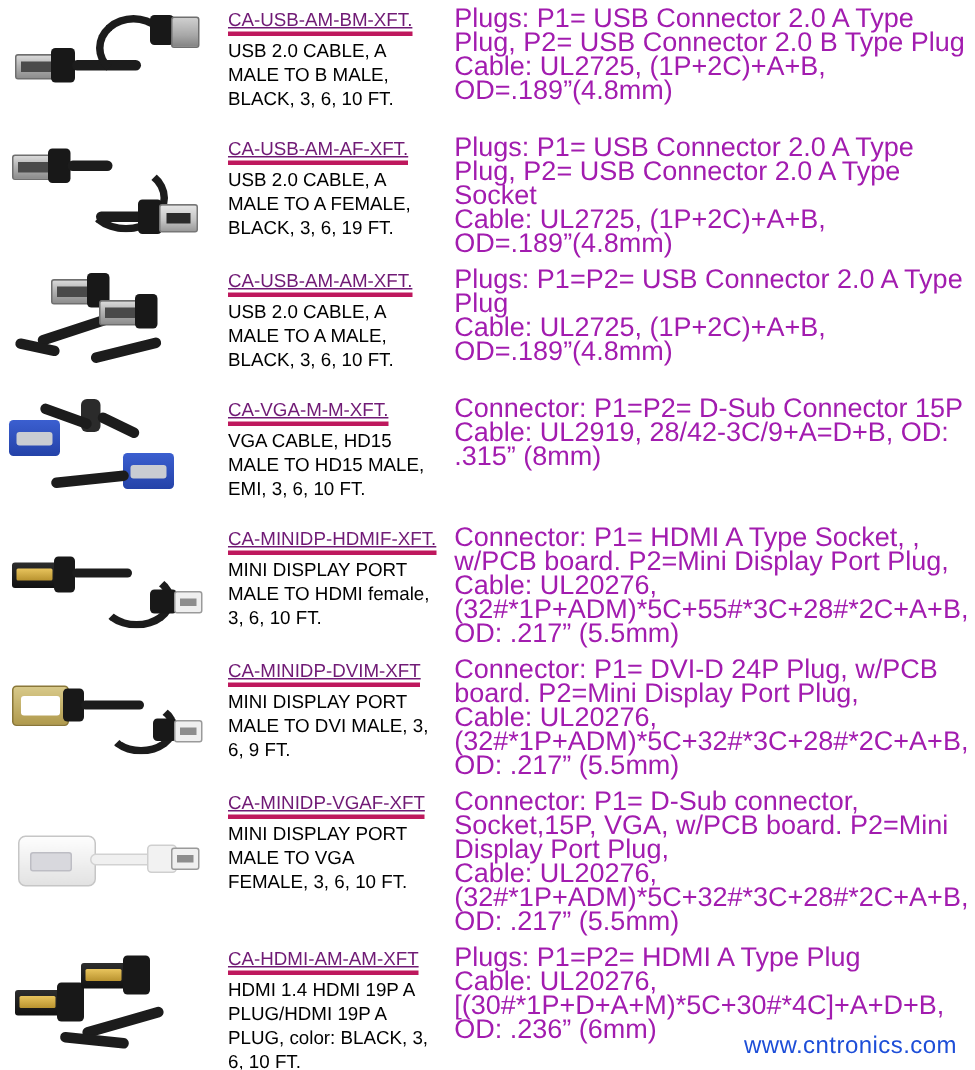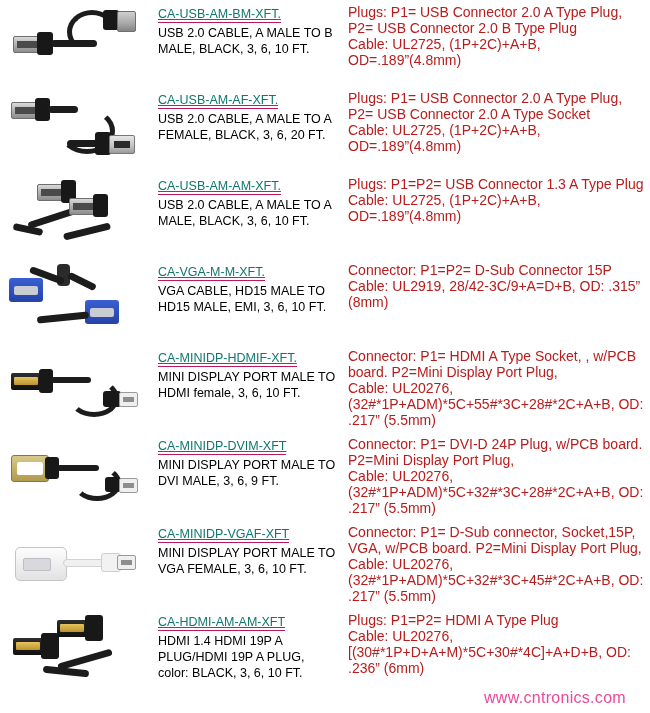--- a/index.html
+++ b/index.html
@@ -31,45 +31,45 @@
   .cell-desc {
     width: 178px;
     padding: 4px 6px 4px 4px;
     vertical-align: top;
   }
   .cell-spec {
     padding: 4px 6px 4px 6px;
     vertical-align: top;
   }
   .part-no {
-    color: #0f766e;
+    color: #701a75;
     font-size: 12.5px;
     font-weight: normal;
-    border-bottom: 1px solid #be185d;
+    border-bottom: 3px solid #be185d;
     display: inline-block;
     line-height: 15px;
     margin-bottom: 2px;
     white-space: nowrap;
   }
   .desc-text {
     font-size: 12.5px;
     line-height: 16px;
     color: #000;
   }
   .spec-text {
-    font-size: 14px;
+    font-size: 18px;
     line-height: 16px;
-    color: #b91c1c;
+    color: #a21caf;
     white-space: pre-line;
   }
   .watermark {
     position: absolute;
-    right: 24px;
+    right: 12px;
     bottom: 6px;
-    color: #ec4899;
+    color: #1d4ed8;
     font-size: 16px;
     font-family: "Liberation Sans", sans-serif;
     letter-spacing: 0.3px;
   }
 
   
   .img-box {
     position: relative;
     width: 142px;
     height: 82px;
@@ -249,21 +249,21 @@
           <div class="plug-body" style="left:28px; top:10px; width:15px; height:23px;"></div>
           <div class="cable" style="left:41px; top:18px; width:30px; height:7px;"></div>
           <div class="curve" style="left:52px; top:20px; width:46px; height:36px; border-color:transparent #1c1c1c #1c1c1c transparent;"></div>
           <div class="cable" style="left:60px; top:52px; width:34px; height:7px;"></div>
           <div class="plug-body" style="left:88px; top:44px; width:16px; height:23px;"></div>
           <div class="plug-female" style="left:102px; top:47px;"></div>
         </div>
       </td>
       <td class="cell-desc">
         <a class="part-no" href="#">CA-USB-AM-AF-XFT.</a>
-        <div class="desc-text">USB 2.0 CABLE, A MALE TO A FEMALE, BLACK, 3, 6, 20 FT.</div>
+        <div class="desc-text">USB 2.0 CABLE, A MALE TO A FEMALE, BLACK, 3, 6, 19 FT.</div>
       </td>
       <td class="cell-spec">
         <div class="spec-text">Plugs: P1= USB Connector 2.0 A Type Plug, P2= USB Connector 2.0 A Type Socket
 Cable: UL2725, (1P+2C)+A+B, OD=.189”(4.8mm)</div>
       </td>
     </tr>
 
     <tr class="product-row">
       <td class="cell-image">
         <div class="img-box">
@@ -274,21 +274,21 @@
           <div class="plug-body" style="left:86px; top:20px; width:15px; height:23px;"></div>
           <div class="cable" style="left:56px; top:54px; width:48px; height:7px; transform:rotate(-14deg);"></div>
           <div class="cable" style="left:6px; top:52px; width:30px; height:7px; transform:rotate(12deg);"></div>
         </div>
       </td>
       <td class="cell-desc">
         <a class="part-no" href="#">CA-USB-AM-AM-XFT.</a>
         <div class="desc-text">USB 2.0 CABLE, A MALE TO A MALE, BLACK, 3, 6, 10 FT.</div>
       </td>
       <td class="cell-spec">
-        <div class="spec-text">Plugs: P1=P2= USB Connector 1.3 A Type Plug
+        <div class="spec-text">Plugs: P1=P2= USB Connector 2.0 A Type Plug
 Cable: UL2725, (1P+2C)+A+B, OD=.189”(4.8mm)</div>
       </td>
     </tr>
 
     <tr class="product-row">
       <td class="cell-image">
         <div class="img-box">
           <div class="ferrite" style="left:50px; top:4px;"></div>
           <div class="cable" style="left:22px; top:12px; width:36px; height:7px; transform:rotate(20deg);"></div>
           <div class="cable" style="left:60px; top:18px; width:30px; height:7px; transform:rotate(26deg);"></div>
@@ -357,21 +357,21 @@
           <div class="plug-body" style="left:94px; top:30px; width:18px; height:17px; background:#f2f2f2; border:1px solid #cfcfcf;"></div>
           <div class="mini-dp" style="left:110px; top:32px;"></div>
         </div>
       </td>
       <td class="cell-desc">
         <a class="part-no" href="#">CA-MINIDP-VGAF-XFT</a>
         <div class="desc-text">MINI DISPLAY PORT MALE TO VGA FEMALE, 3, 6, 10 FT.</div>
       </td>
       <td class="cell-spec">
         <div class="spec-text">Connector: P1= D-Sub connector, Socket,15P, VGA, w/PCB board. P2=Mini Display Port Plug,
-Cable: UL20276, (32#*1P+ADM)*5C+32#*3C+45#*2C+A+B, OD: .217” (5.5mm)</div>
+Cable: UL20276, (32#*1P+ADM)*5C+32#*3C+28#*2C+A+B, OD: .217” (5.5mm)</div>
       </td>
     </tr>
 
     <tr class="product-row">
       <td class="cell-image">
         <div class="img-box">
           <div class="hdmi-plug" style="left:6px; top:28px;"></div>
           <div class="plug-body" style="left:34px; top:23px; width:18px; height:26px;"></div>
           <div class="hdmi-plug" style="left:50px; top:10px;"></div>
           <div class="plug-body" style="left:78px; top:5px; width:18px; height:26px;"></div>

